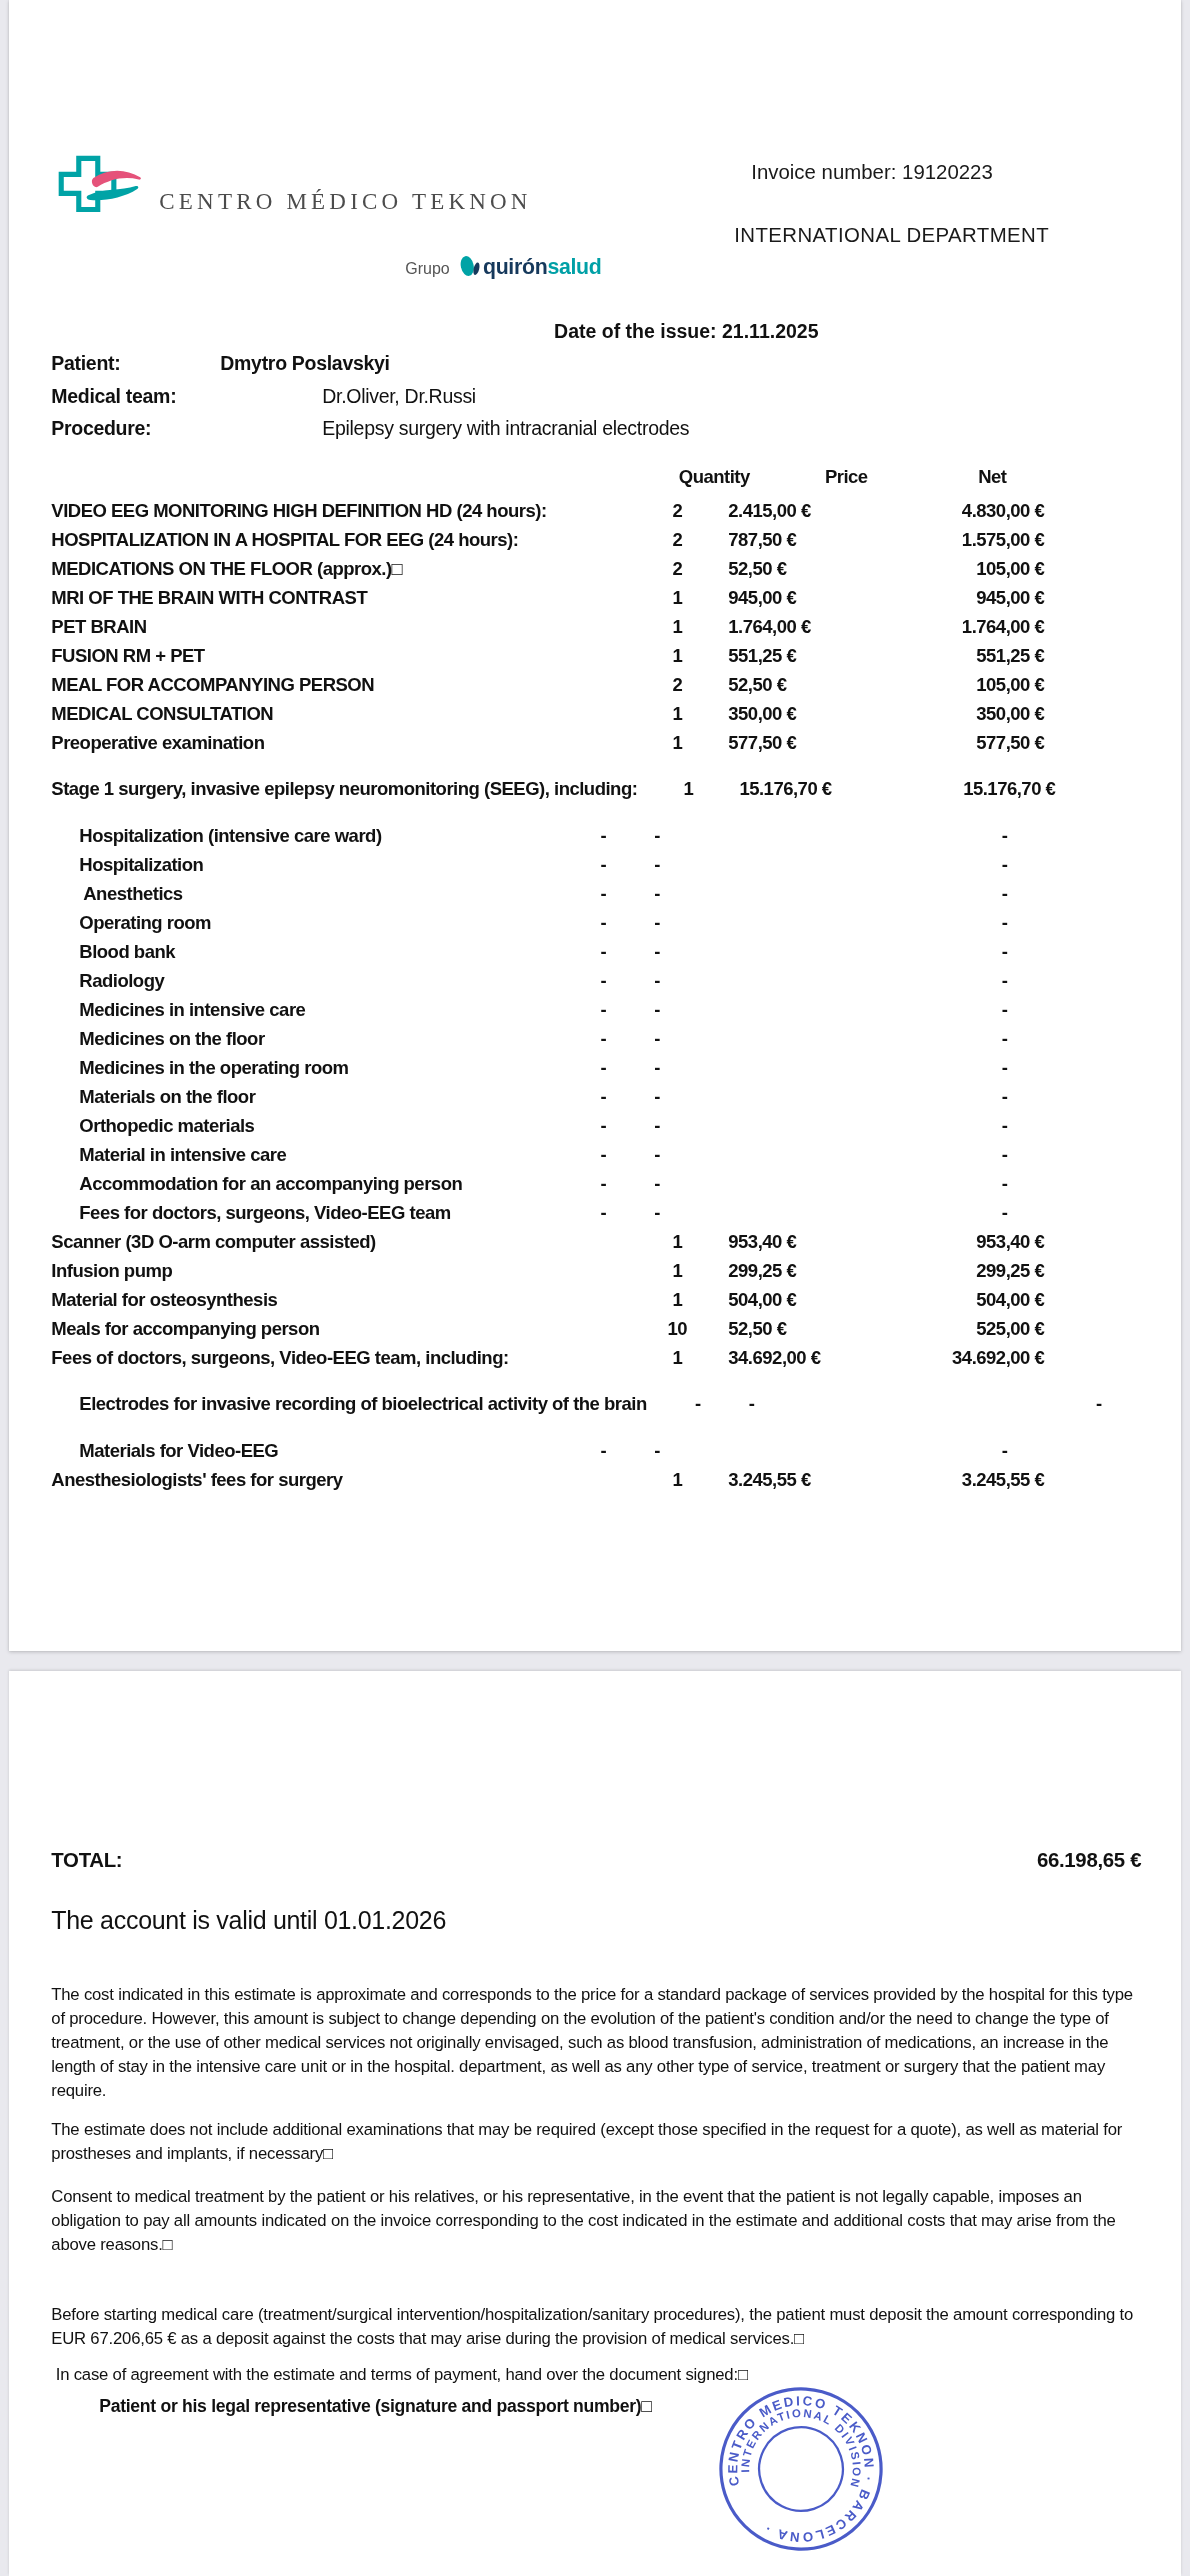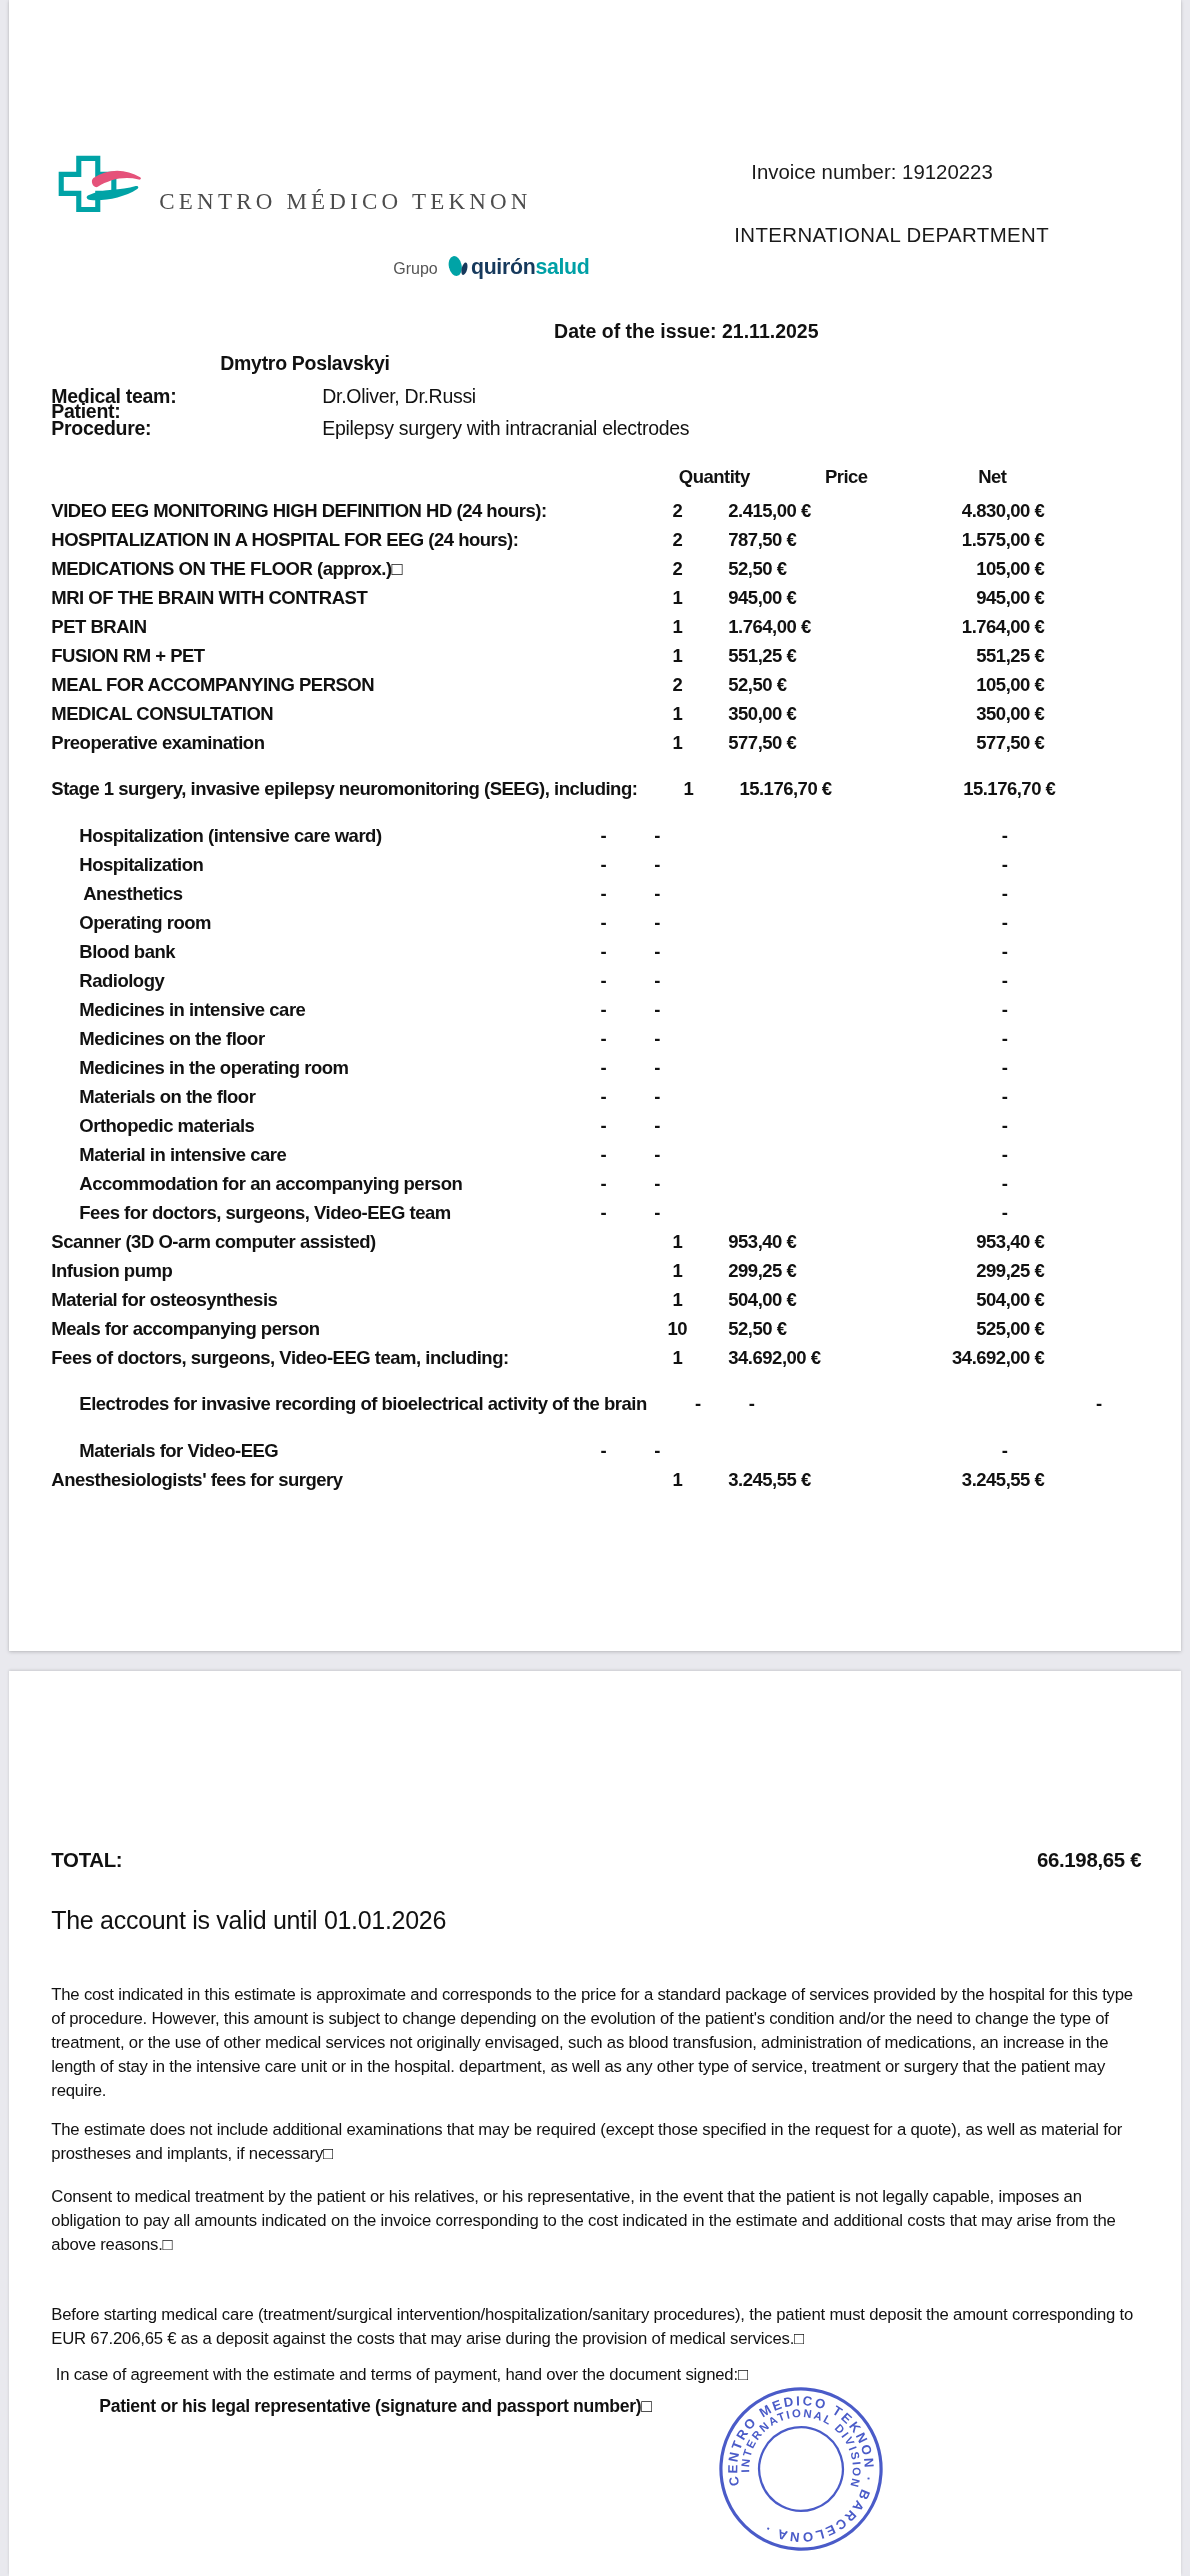--- a/index.html
+++ b/index.html
@@ -19,21 +19,21 @@
   #page2{top:1671px;height:905px;box-shadow:0 -0.9px 2.8px rgba(0,0,0,0.15);}
   
   .logo-wrap{position:absolute;left:42px;top:148px;width:519px;}
   .logo-row{display:flex;align-items:flex-start;}
   .cross-svg{width:95px;height:85px;flex:0 0 auto;}
   .wordmark{
     font-family:"Liberation Serif",serif;
     font-size:23px;letter-spacing:4.2px;color:#4c4c4c;
     margin-left:13px;margin-top:41px;white-space:nowrap;
   }
-  .grupo-row{position:absolute;left:342px;top:104px;display:flex;align-items:flex-end;white-space:nowrap;}
+  .grupo-row{position:absolute;left:354px;top:104px;display:flex;align-items:flex-end;white-space:nowrap;}
   .grupo-label{font-size:16px;color:#555;margin-right:9.3px;padding-bottom:1.9px;}
   .leaf-svg{width:22px;height:28px;margin-right:1.9px;}
   .qs-bold{font-size:21.3px;font-weight:bold;color:#16395c;letter-spacing:-0.3px;}
   .qs-teal{font-size:21.3px;font-weight:bold;color:#00a0a6;letter-spacing:-0.3px;}
   .invoice-no{position:absolute;left:742px;top:161px;font-size:20.4px;color:#1a1a1a;}
   .dept{position:absolute;left:725px;top:224px;font-size:20.4px;color:#1a1a1a;letter-spacing:0.4px;text-align:right;}
   
   .date-line{position:absolute;left:232px;top:320px;width:890px;text-align:center;font-weight:bold;font-size:19.5px;}
   .meta-row{position:absolute;left:42px;font-weight:bold;font-size:19.5px;letter-spacing:-0.3px;}
   .meta-val{position:absolute;font-size:19.5px;letter-spacing:-0.3px;}
@@ -86,21 +86,21 @@
       <span class="qs-bold">quirón</span>
         <span class="qs-teal">salud</span>
     </div>
   </div>
 
   <div class="invoice-no">Invoice number: 19120223</div>
   <div class="dept">INTERNATIONAL DEPARTMENT</div>
 
   <div class="date-line">Date of the issue: 21.11.2025</div>
 
-  <div class="meta-row" style="top:352px;margin-top:48px;">Patient:</div>
+  <div class="meta-row" style="top:352px;">Patient:</div>
   <div class="meta-val" style="left:172px;top:352px;font-weight:bold;margin-left:39px;">Dmytro Poslavskyi</div>
 
   <div class="meta-row" style="top:385px;">Medical team:</div>
   <div class="meta-val" style="left:313px;top:385px;">Dr.Oliver, Dr.Russi</div>
 
   <div class="meta-row" style="top:417px;">Procedure:</div>
   <div class="meta-val" style="left:313px;top:417px;">Epilepsy surgery with intracranial electrodes</div>
 
   <div class="tbl">
     <div class="trow thead">

